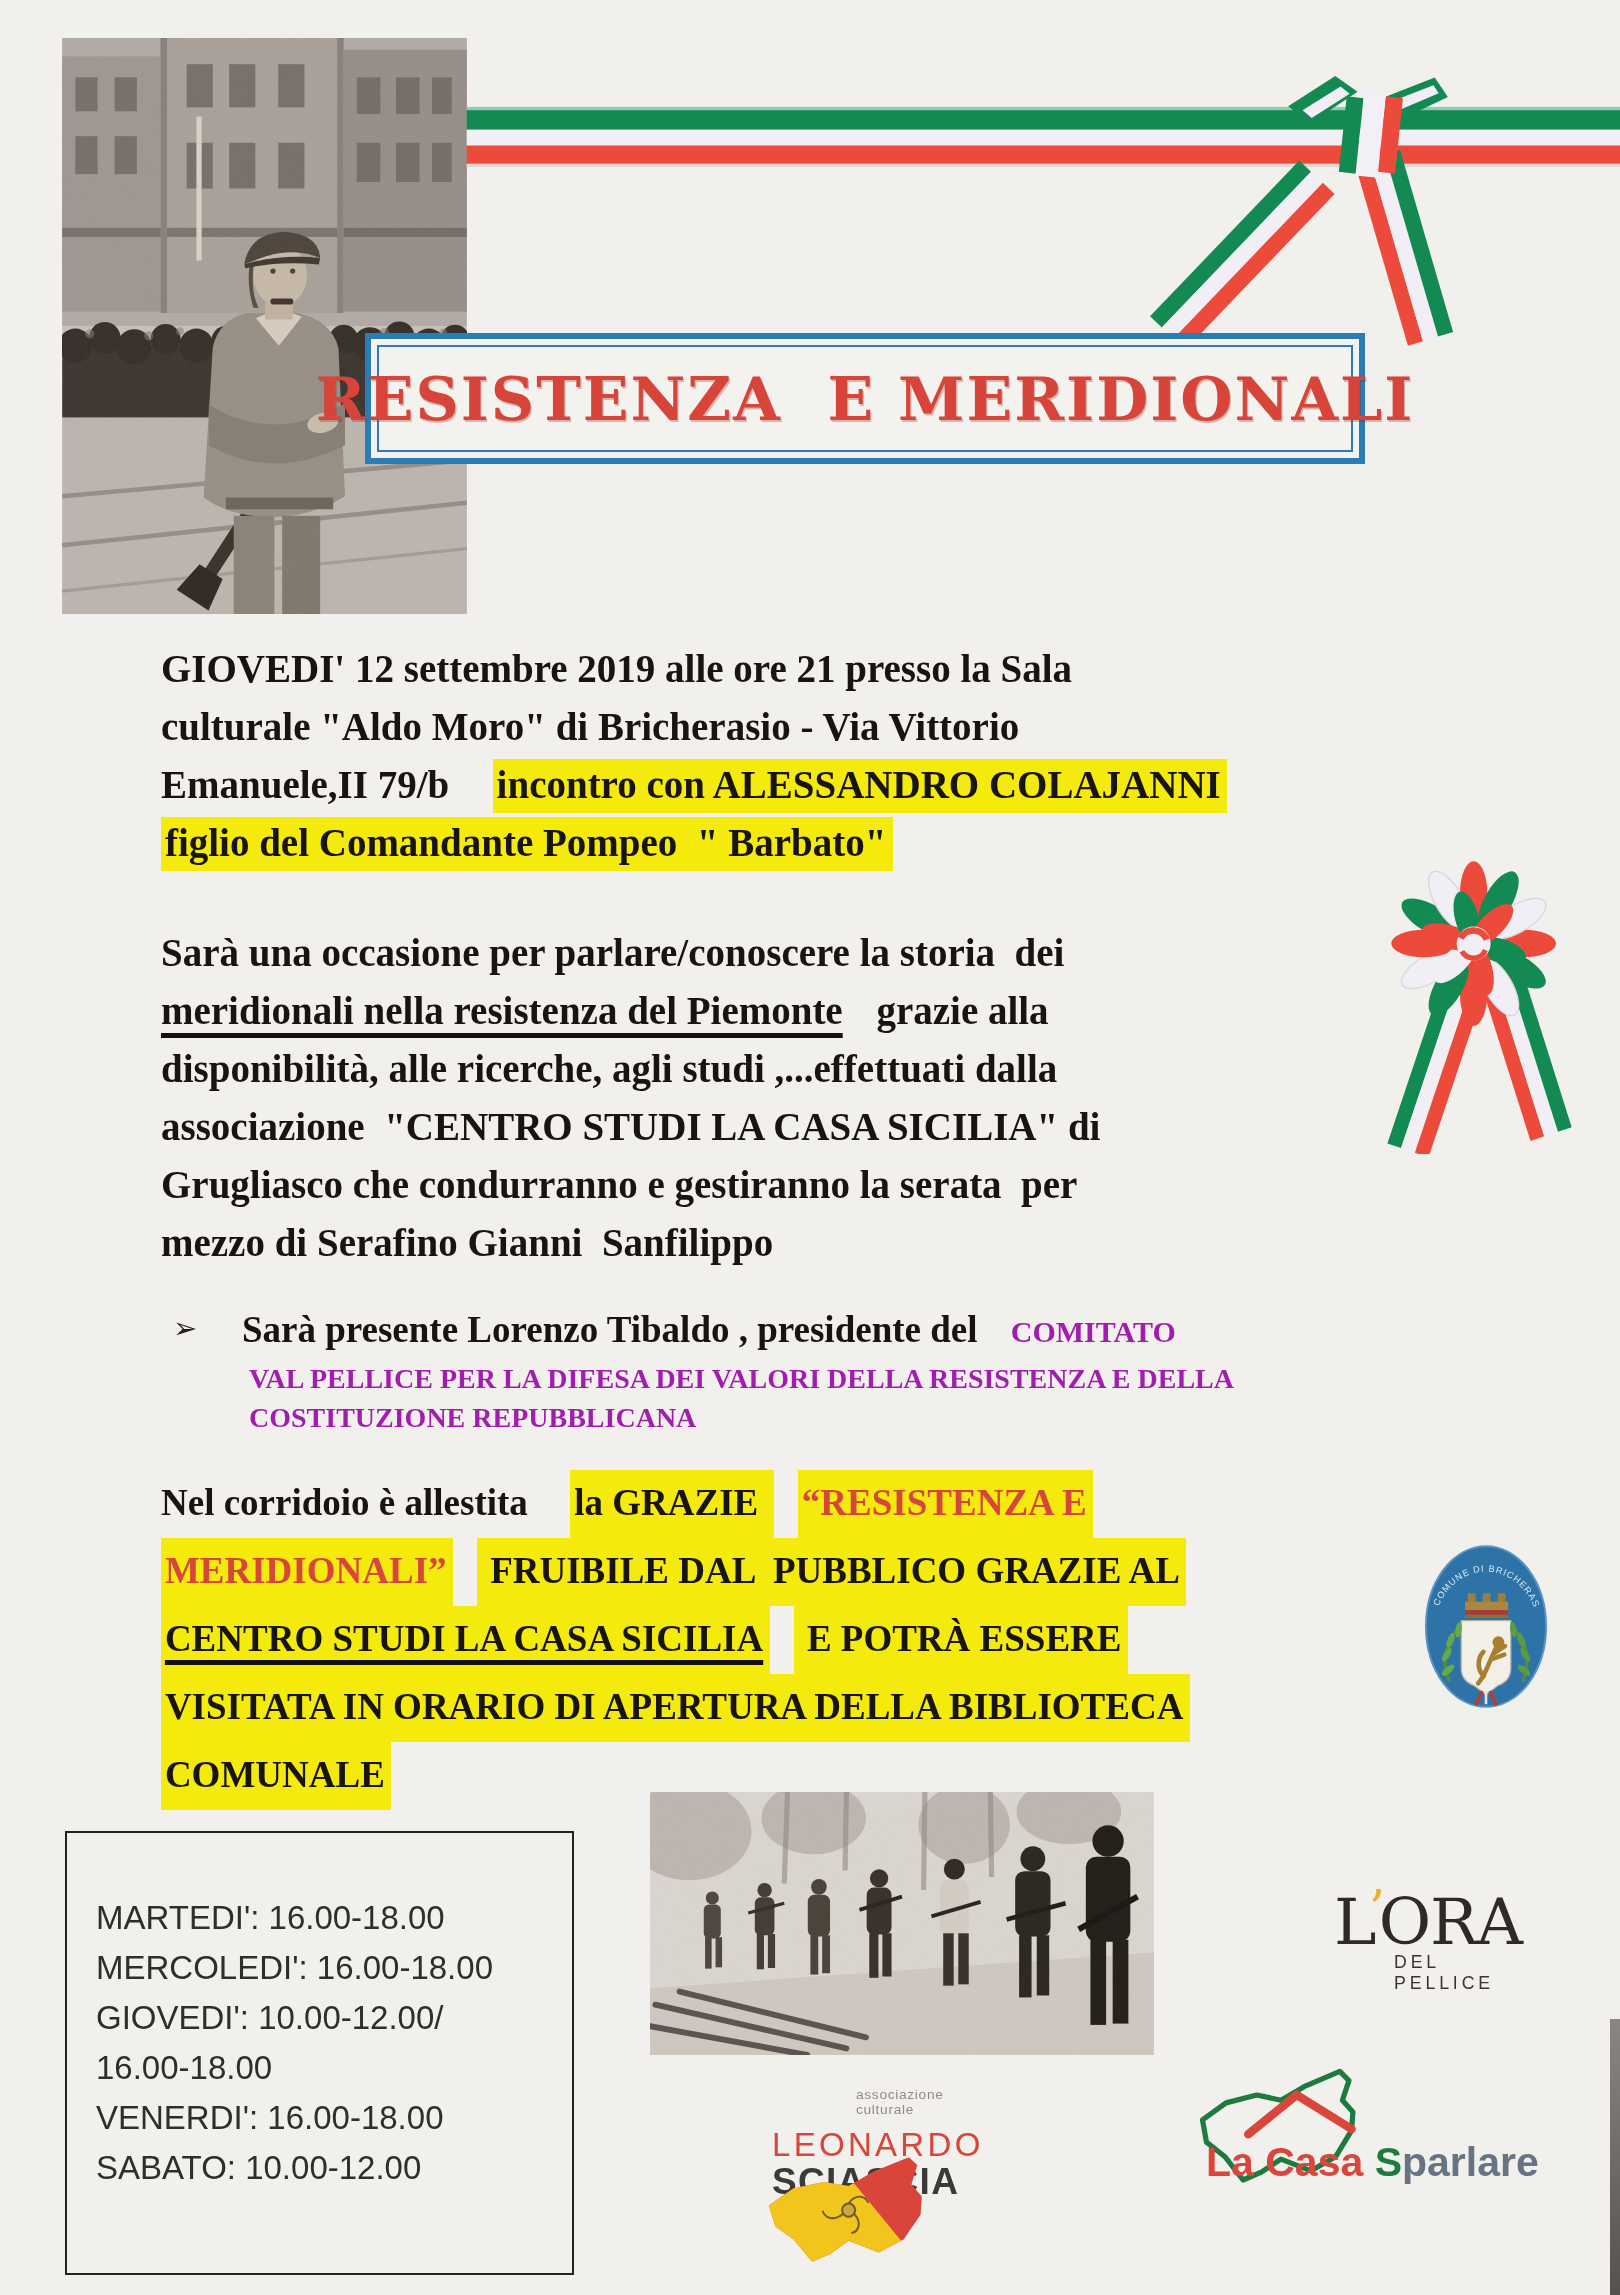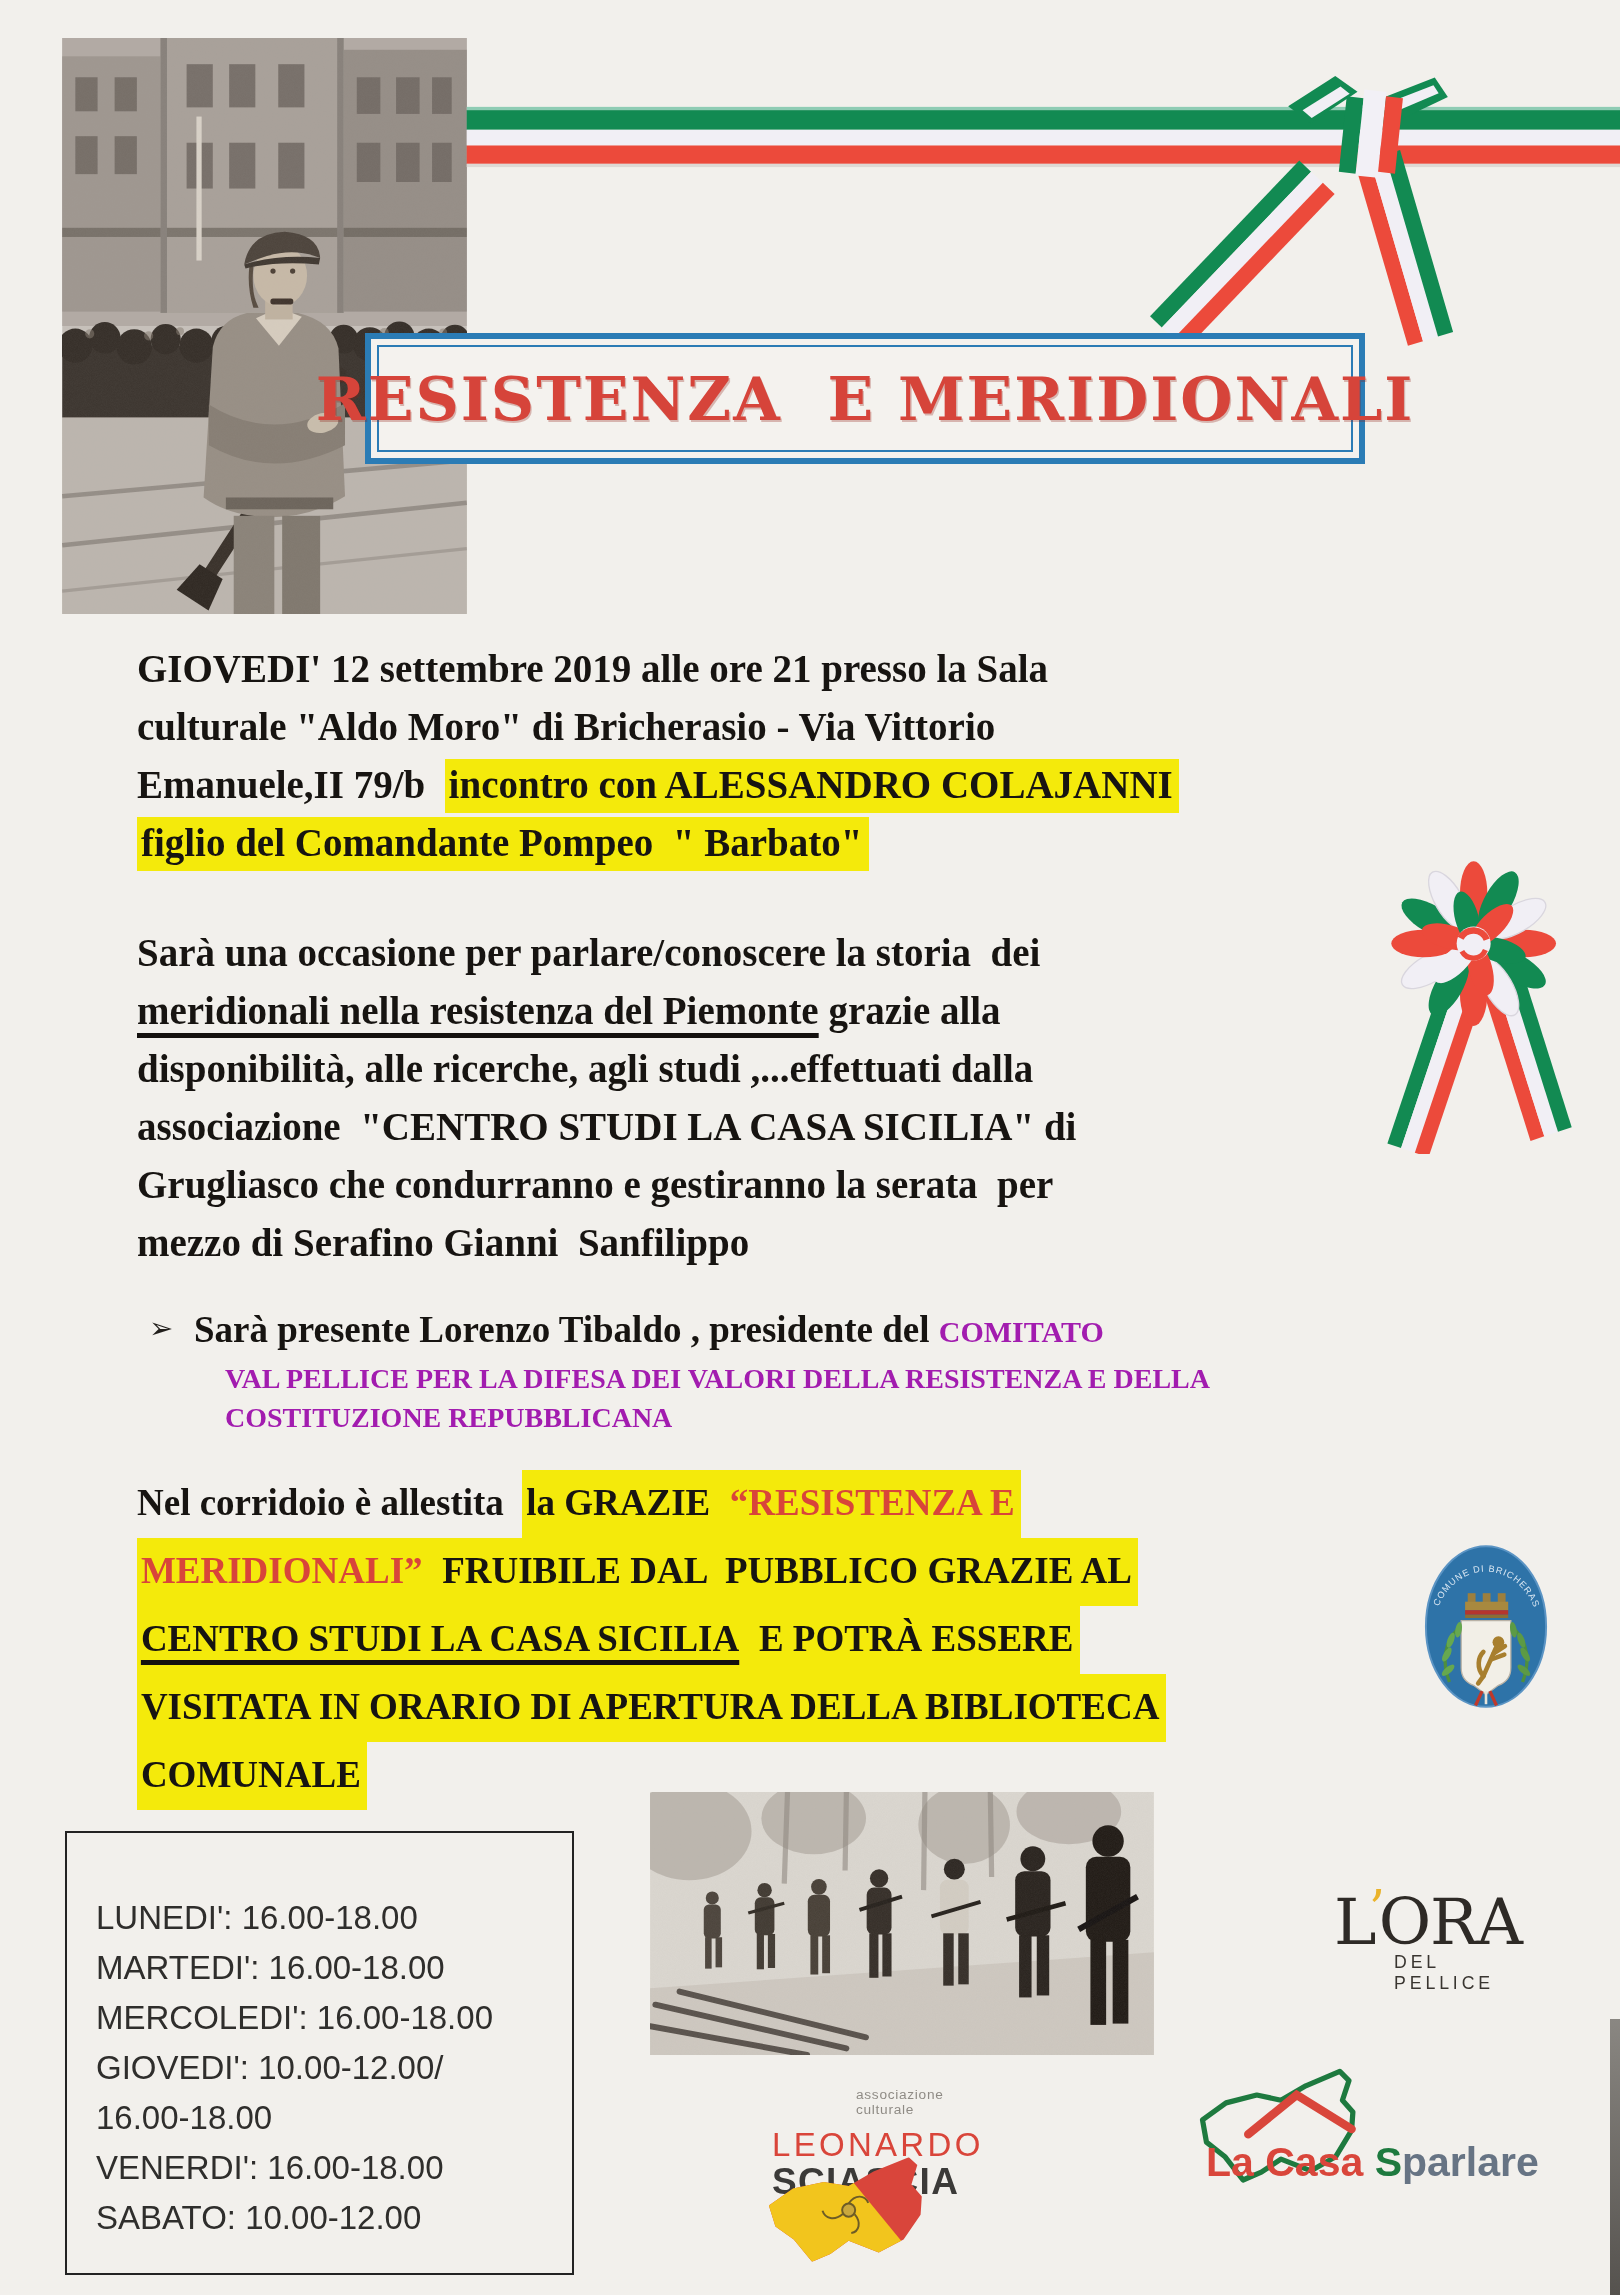--- a/index.html
+++ b/index.html
@@ -9,21 +9,21 @@
 
   
   #titlebox{left:365px;top:333px;width:1000px;height:131px;border:6.5px solid #2b7cb5;box-sizing:border-box;background:#f4f2ee;}
   #titlebox .inner{position:absolute;inset:5.9px;border:2.6px solid #2b7cb5;display:flex;align-items:center;justify-content:center;}
   #title{font-family:"DejaVu Serif",serif;font-weight:700;font-size:60px;color:#d6443a;
          letter-spacing:2px;white-space:pre;text-shadow:1.3px 2px 0 rgba(140,25,15,.28);}
 
   
   .par{font-weight:700;color:#171411;}
   .rline{white-space:pre;}
-  .seg{white-space:pre;}
+  .seg{white-space:pre;margin-left:24px;}
   #par1{left:137px;top:640px;font-size:39px;line-height:58px;}
   #par2{left:137px;top:924px;font-size:39px;line-height:58px;}
   #bullet{left:149px;top:1301px;font-size:37px;line-height:54px;}
   #bullet .indent{padding-left:76px;font-size:28px;line-height:39px;}
   #mostra{left:137px;top:1469px;font-size:37px;line-height:68px;}
 
   .c-hl{background:#f4ea0b;padding:3.9px 6.5px 6.5px 3.9px;}
   #mostra .c-hl{padding:12.4px 6.5px 15px 3.9px;}
   .c-red{color:#d8453a;}
   .c-ul{text-decoration:underline;text-decoration-thickness:4.6px;text-underline-offset:9.2px;text-decoration-color:#14110e;}
@@ -292,21 +292,20 @@
       <ellipse cx="152" cy="150" rx="12" ry="5" transform="rotate(70 152 150)"></ellipse>
       <ellipse cx="140" cy="134" rx="12" ry="5" transform="rotate(80 140 134)"></ellipse>
     </g>
     <path d="M92,228 L82,250 M104,228 L114,250" stroke="#c0392b" stroke-width="5" fill="none"></path>
     <path d="M98,228 L98,248" stroke="#e8e4da" stroke-width="4"></path>
   </g>
 </svg>
 
 <div class="abs" id="schedbox">
   <div id="schedule">
-      <div class="rline">LUNEDI': 16.00-18.00</div>
       <div class="rline">MARTEDI': 16.00-18.00</div>
       <div class="rline">MERCOLEDI': 16.00-18.00</div>
       <div class="rline">GIOVEDI': 10.00-12.00/</div>
       <div class="rline">16.00-18.00</div>
       <div class="rline">VENERDI': 16.00-18.00</div>
       <div class="rline">SABATO: 10.00-12.00</div>
     </div>
 </div>
 
 <div class="abs" id="photo2">

